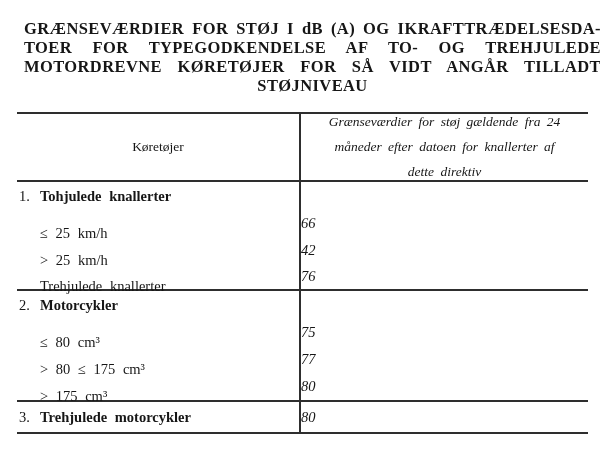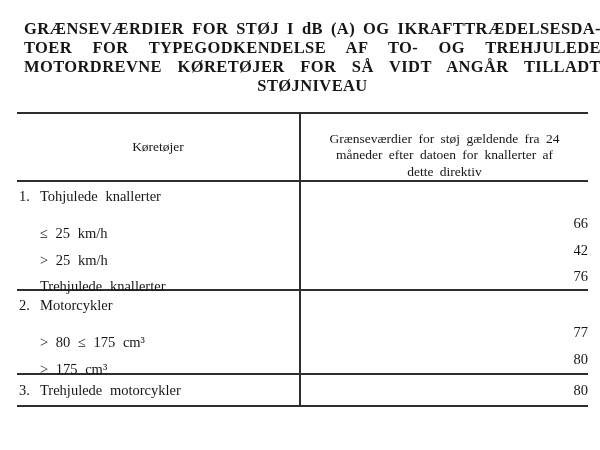--- a/index.html
+++ b/index.html
@@ -59,21 +59,22 @@
   .lcell {
     width: 282px;
     display: flex;
     align-items: center;
   }
   .rcell {
     flex: 1;
     border-left: 2px solid #2e2e2e;
     display: flex;
     align-items: center;
-    justify-content: flex-end;
+    justify-content: space-between;
+    font-style: italic;
   }
 
   
   .trow.head { height: 66px; }
   .trow.head .lcell {
     justify-content: center;
     font-size: 13.5px;
     word-spacing: 2px;
   }
   .trow.head .rcell {
@@ -88,21 +89,21 @@
   .trow.sub { height: 27px; }
   .trow.sub.short { height: 25px; }
   .trow.single { height: 30px; }
 
   .num {
     display: inline-block;
     width: 21px;
     padding-left: 2px;
     flex: 0 0 auto;
   }
-  .sec-lbl { word-spacing: 4px; }
+  .sec-lbl { word-spacing: 4px; font-weight: bold; }
   .sub-lbl {
     padding-left: 23px;
     word-spacing: 4px;
     margin-top: 20px;
   }
   .val {
     word-spacing: 4px;
   }
 </style>
 </head>
@@ -166,20 +167,28 @@
       <div class="lcell">
         <span class="num">2.</span>
         <span class="sec-lbl">Motorcykler</span>
       </div>
       <div class="rcell">
           <span class="val"></span>
         </div>
     </div>
     <div class="trow sub">
       <div class="lcell">
+        <span class="sub-lbl">≤ 80 cm³</span>
+      </div>
+      <div class="rcell">
+          <span class="val">75</span>
+        </div>
+    </div>
+    <div class="trow sub">
+      <div class="lcell">
         <span class="sub-lbl">&gt; 80 ≤ 175 cm³</span>
       </div>
       <div class="rcell">
           <span class="val">77</span>
         </div>
     </div>
     <div class="trow sub rule-below">
       <div class="lcell">
         <span class="sub-lbl">&gt; 175 cm³</span>
       </div>

